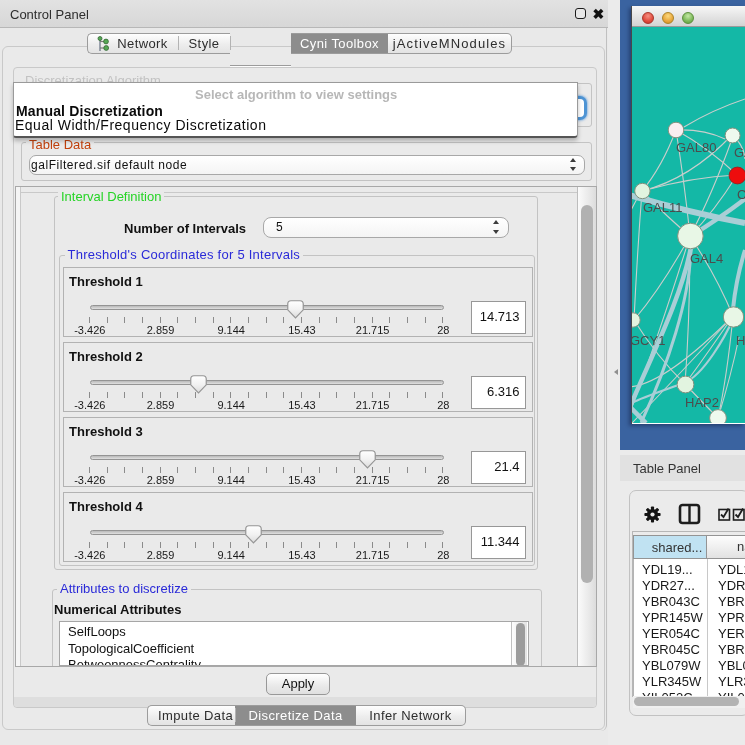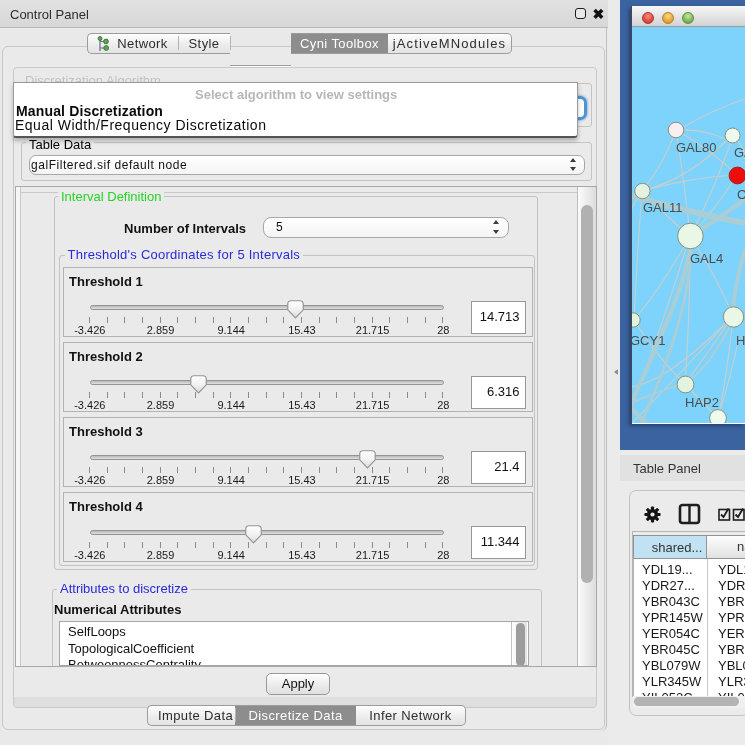--- a/index.html
+++ b/index.html
@@ -65,21 +65,21 @@
 
   <div class="abs" style="left:13px;top:67px;width:584px;height:641px;background:#eaeaea;border:1px solid #c9c9c9;border-radius:4px;box-sizing:border-box;"></div>
   <div class="abs" style="left:14px;top:697px;width:582px;height:10px;background:#dedede;border-radius:0 0 4px 4px;"></div>
 
   <div class="groupbox" style="left:21px;top:83px;width:571px;height:44px;"></div>
   <div class="txt" style="left:25px;top:73px;font-size:13px;color:#c2c2c2;">Discretization Algorithm</div>
 
   <div class="abs" style="left:350px;top:96px;width:236.5px;height:23.5px;box-sizing:border-box;background:#fff;border:3px solid #4e94d4;border-radius:7px;box-shadow:0 0 2px 1px rgba(90,155,220,0.55);"></div>
 
   <div class="groupbox" style="left:21px;top:142px;width:571px;height:38.5px;"></div>
-  <div class="grouplabel" style="left:26px;top:137.5px;color:#000000;">Table Data</div>
+  <div class="grouplabel" style="left:26px;top:137.5px;color:#c2410c;">Table Data</div>
   <div class="combo" style="left:29px;top:155px;width:555.5px;height:19.5px;line-height:18px;border-radius:7px;">
     <span style="margin-left:1px;letter-spacing:0.55px;">galFiltered.sif default node</span>
     <span class="arrows" style="height:19.5px;right:6px;">
         <span class="arrup" style="top:2px;"></span>
         <span class="arrdn" style="top:11px;"></span>
       </span>
   </div>
 
   <div class="abs" id="scrollpane" style="left:14.5px;top:186px;width:582.5px;height:481px;border:1px solid #a8a8a8;box-sizing:border-box;background:#eaeaea;overflow:hidden;">
       <div style="position:absolute;left:0;top:0;width:5px;height:479px;background:#f5f5f5;"></div>
@@ -204,21 +204,21 @@
   <div class="abs" style="left:614px;top:369px;width:0;height:0;border-top:3px solid transparent;border-bottom:3px solid transparent;border-right:4.5px solid #8f8f8f;"></div>
 
   <div class="abs" style="left:620px;top:0;width:125px;height:450px;background:#3a63a0;"></div>
   <div class="abs" style="left:631px;top:6px;width:114px;height:418px;background:#fff;border-left:1px solid #48484a;box-sizing:border-box;box-shadow:-2px 2px 4px rgba(0,0,30,0.35);"></div>
 
   <div class="abs" style="left:632px;top:6px;width:113px;height:21px;background:linear-gradient(#f7f7f7,#d3d3d3);border-bottom:1px solid #9a9a9a;box-sizing:border-box;"></div>
   <div class="abs" style="left:641.5px;top:11.5px;width:10.5px;height:10.5px;border-radius:50%;background:radial-gradient(circle at 50% 30%,#f58f82,#e04b3d 60%,#c23327);border:0.5px solid #a8362b;"></div>
   <div class="abs" style="left:661.5px;top:11.5px;width:10.5px;height:10.5px;border-radius:50%;background:radial-gradient(circle at 50% 30%,#fbd97e,#e8a63c 60%,#c98a1f);border:0.5px solid #ad8427;"></div>
   <div class="abs" style="left:681.5px;top:11.5px;width:10.5px;height:10.5px;border-radius:50%;background:radial-gradient(circle at 50% 30%,#c4e8a5,#7cb85a 60%,#5c9c3c);border:0.5px solid #5d8f3d;"></div>
 
-  <div class="abs" id="canvas" style="left:632px;top:27px;width:113px;height:396px;background:#7dd3fc;overflow:hidden;">
+  <div class="abs" id="canvas" style="left:632px;top:27px;width:113px;height:396px;background:#14b8a6;overflow:hidden;">
     <svg width="113" height="396" viewBox="0 0 113 396">
 
       <g stroke="#c9cecc" fill="none" stroke-width="1.1">
         <path d="M44,103 Q 72,102 93,112"></path>
         <path d="M44,103 Q 78,122 105,148"></path>
         <path d="M44,103 Q 30,140 10,164"></path>
         <path d="M44,103 Q 53,160 58,209"></path>
         <path d="M10,164 Q 60,150 105,148"></path>
         <path d="M10,164 Q 35,190 58,209"></path>
         <path d="M10,164 Q 58,152 100,108"></path>

